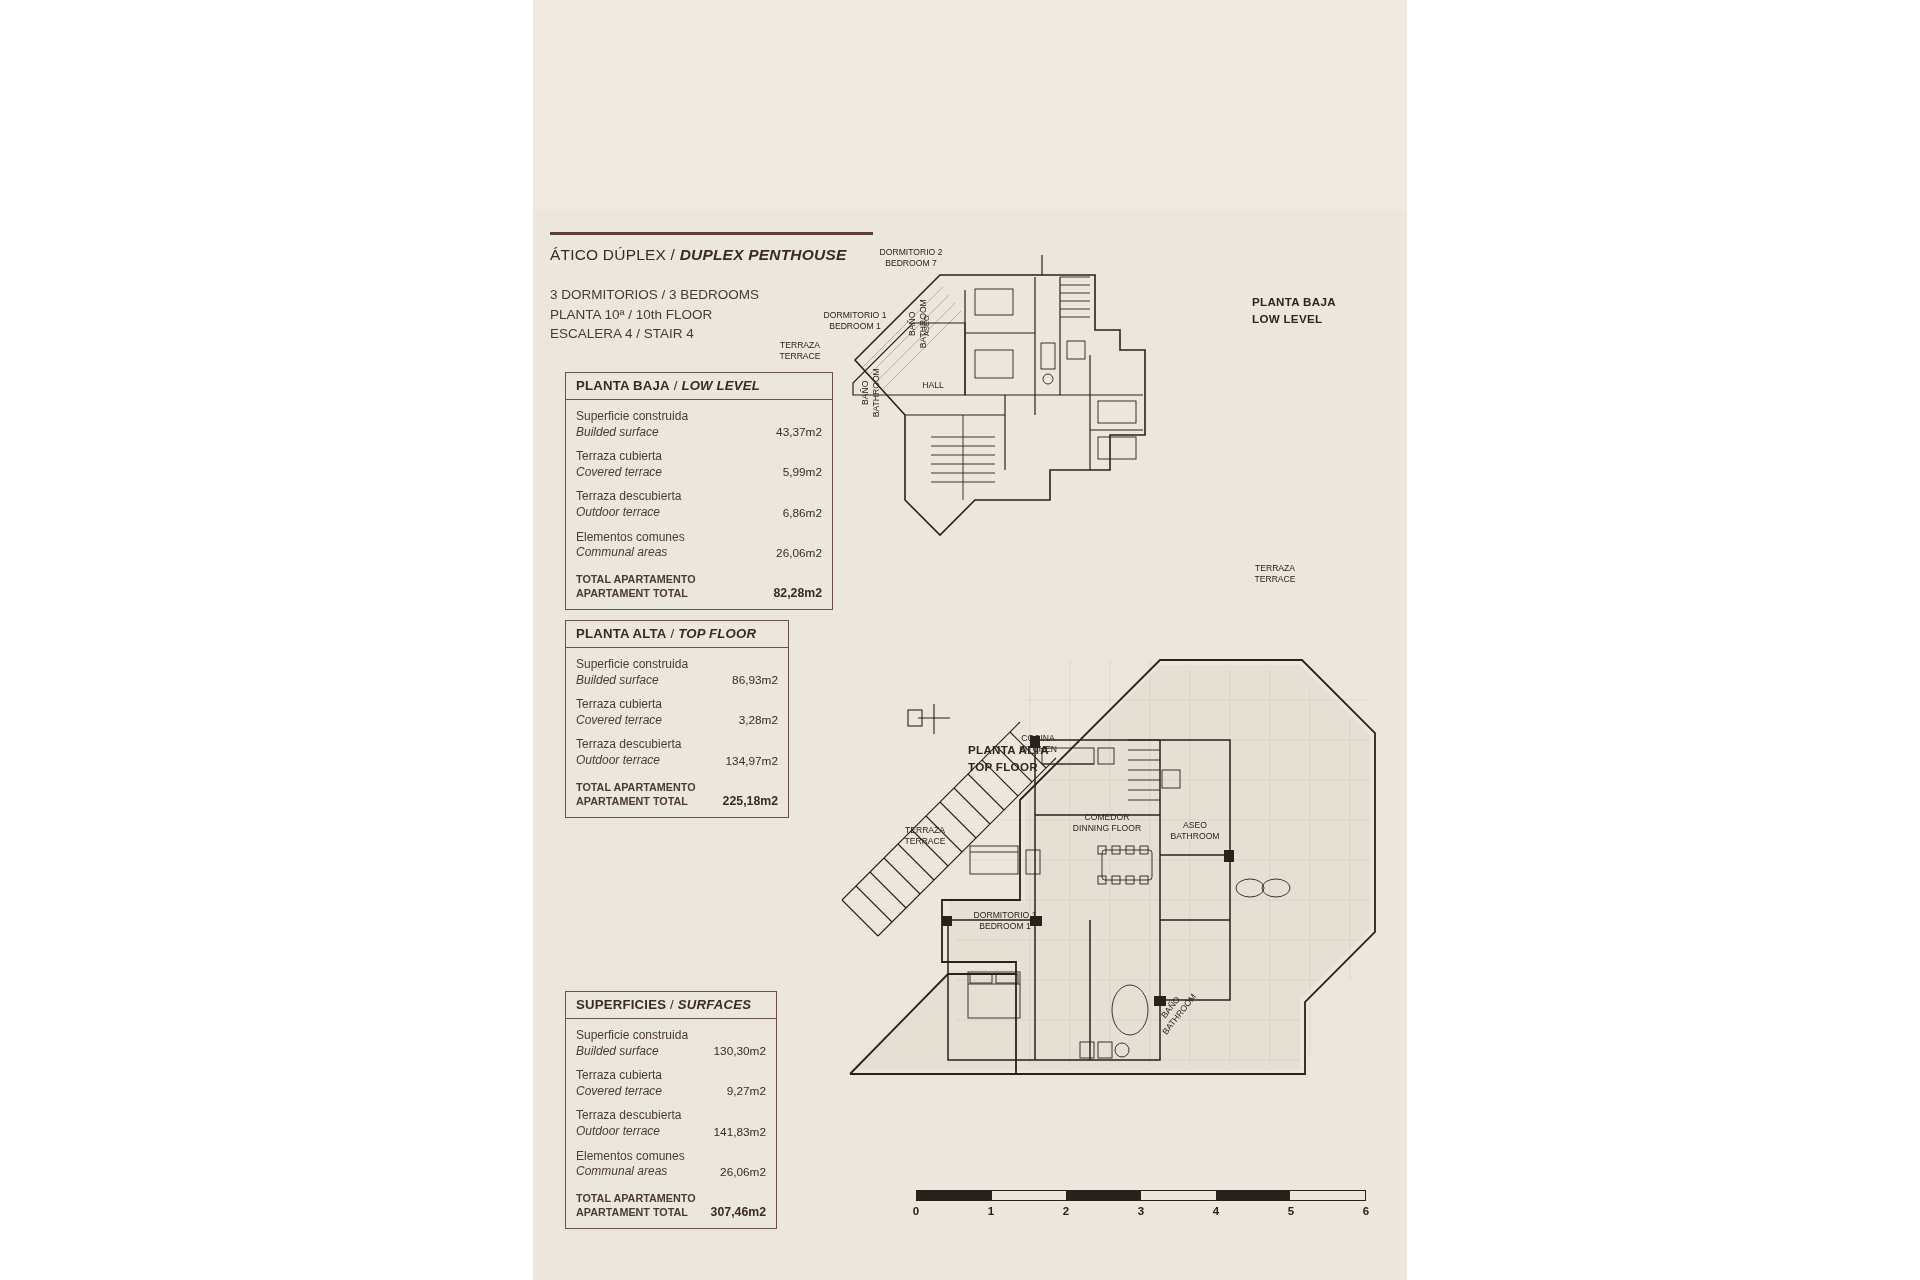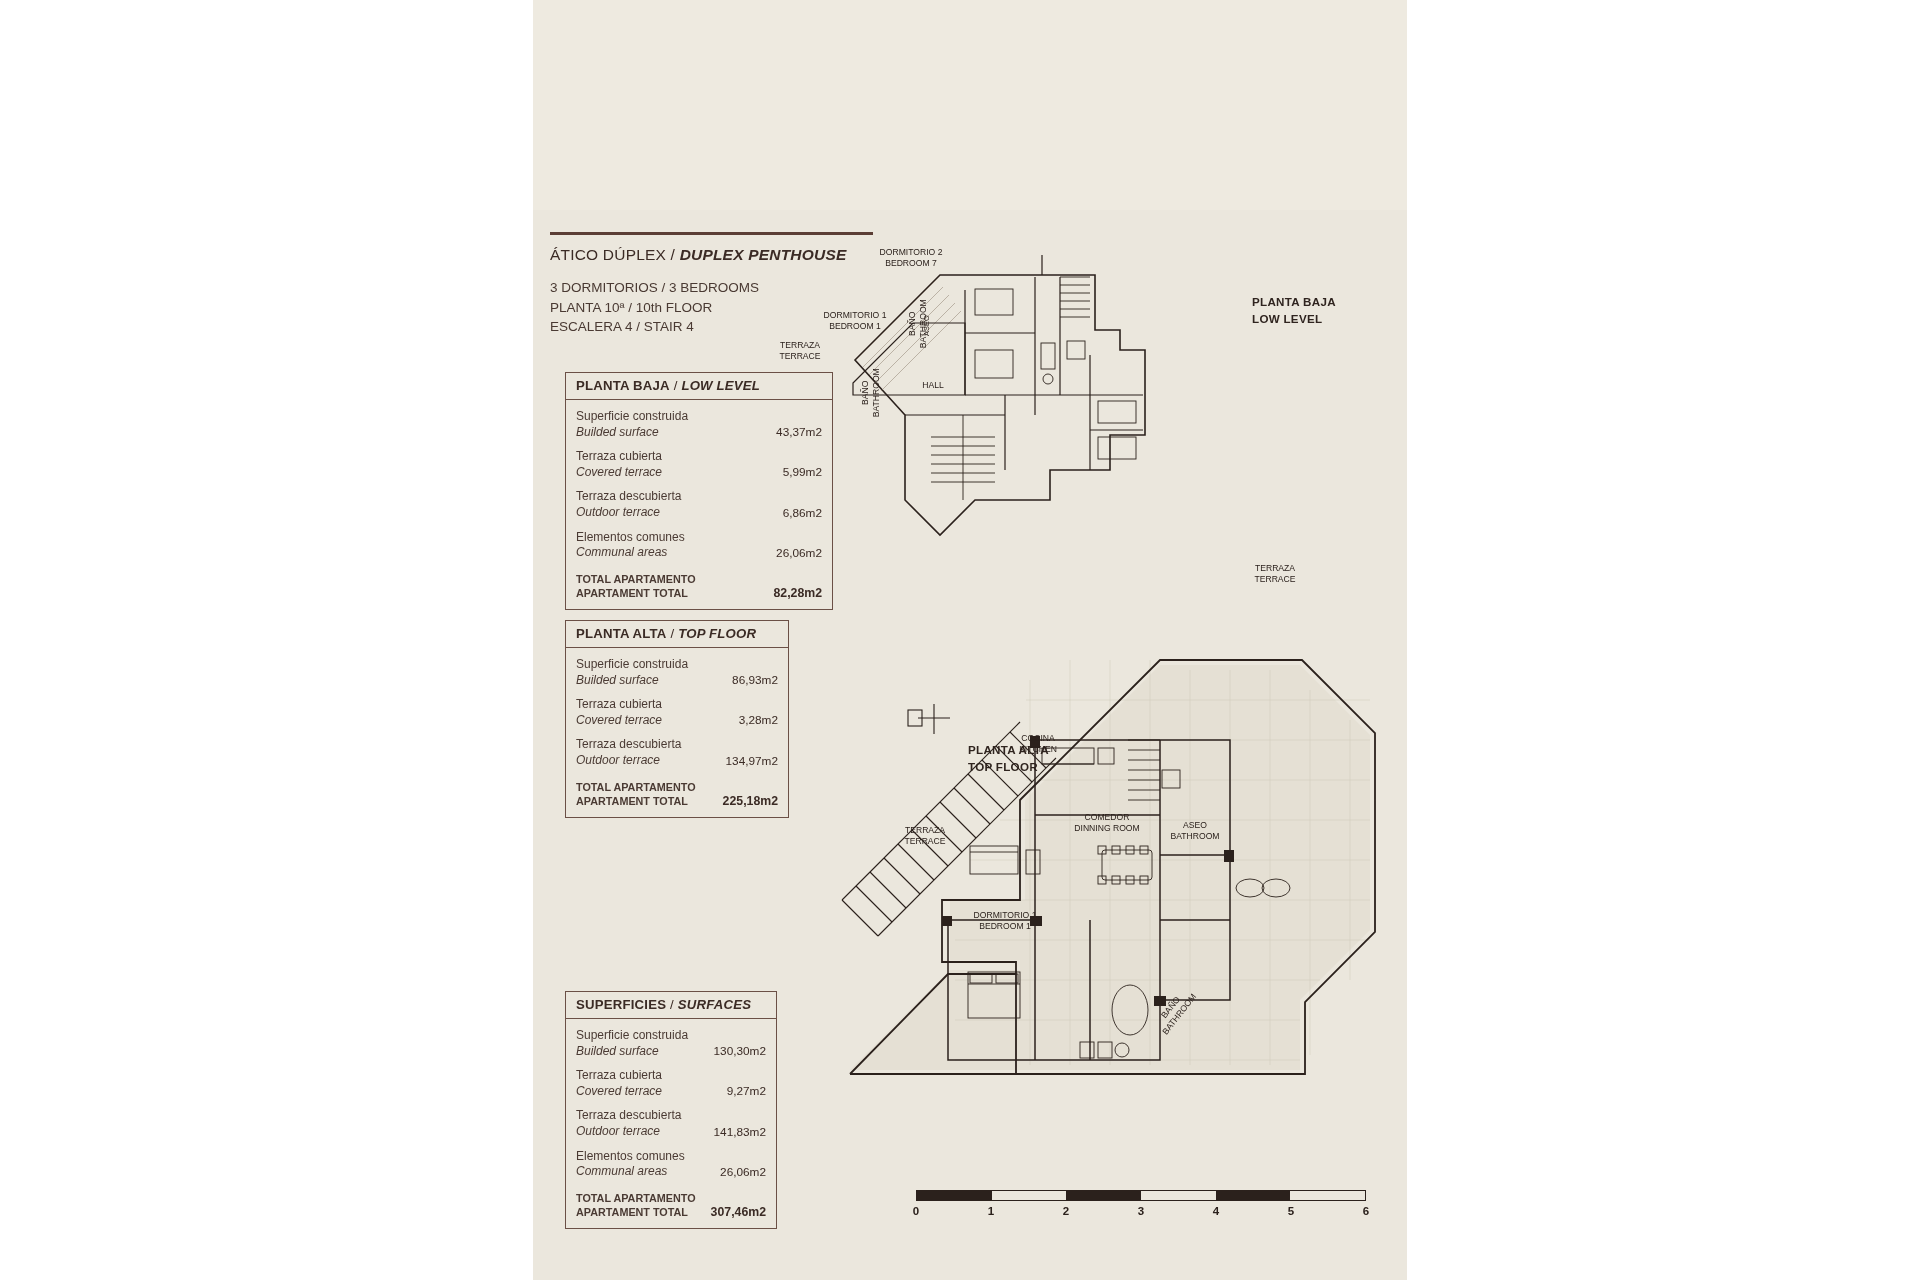--- a/index.html
+++ b/index.html
@@ -45,21 +45,21 @@
   .title-rule {
     width: 323px;
     height: 3px;
     background: #5b3e35;
     margin-bottom: 11px;
   }
   .title-main {
     font-size: 15.5px;
     color: #3b2b25;
     letter-spacing: .2px;
-    margin-bottom: 14px;
+    margin-bottom: 21px;
     white-space: nowrap;
   }
   .title-main .it { font-style: italic; font-weight: bold; }
   .title-main .rg { font-weight: normal; }
   .title-sub {
     font-size: 13.5px;
     color: #4a3a33;
     line-height: 1.45;
     white-space: nowrap;
   }
@@ -489,21 +489,21 @@
         <rect x="112" y="316" width="10" height="10"></rect>
       </g>
     </svg>
 
     <div class="roomlabel" style="left:168px; top:133px; width:80px;">
       <div>COCINA</div>
       <div class="en">KITCHEN</div>
     </div>
     <div class="roomlabel" style="left:222px; top:212px; width:110px;">
       <div>COMEDOR</div>
-      <div class="en">DINNING ROOM</div>
+      <div class="en">DINNING FLOOR</div>
     </div>
     <div class="roomlabel" style="left:318px; top:220px; width:94px;">
       <div>ASEO</div>
       <div class="en">BATHROOM</div>
     </div>
     <div class="roomlabel" style="left:120px; top:310px; width:110px;">
       <div>DORMITORIO 1</div>
       <div class="en">BEDROOM 1</div>
     </div>
     <div class="roomlabel" style="left:300px; top:400px; width:90px; transform:rotate(-52deg); transform-origin:center;">

